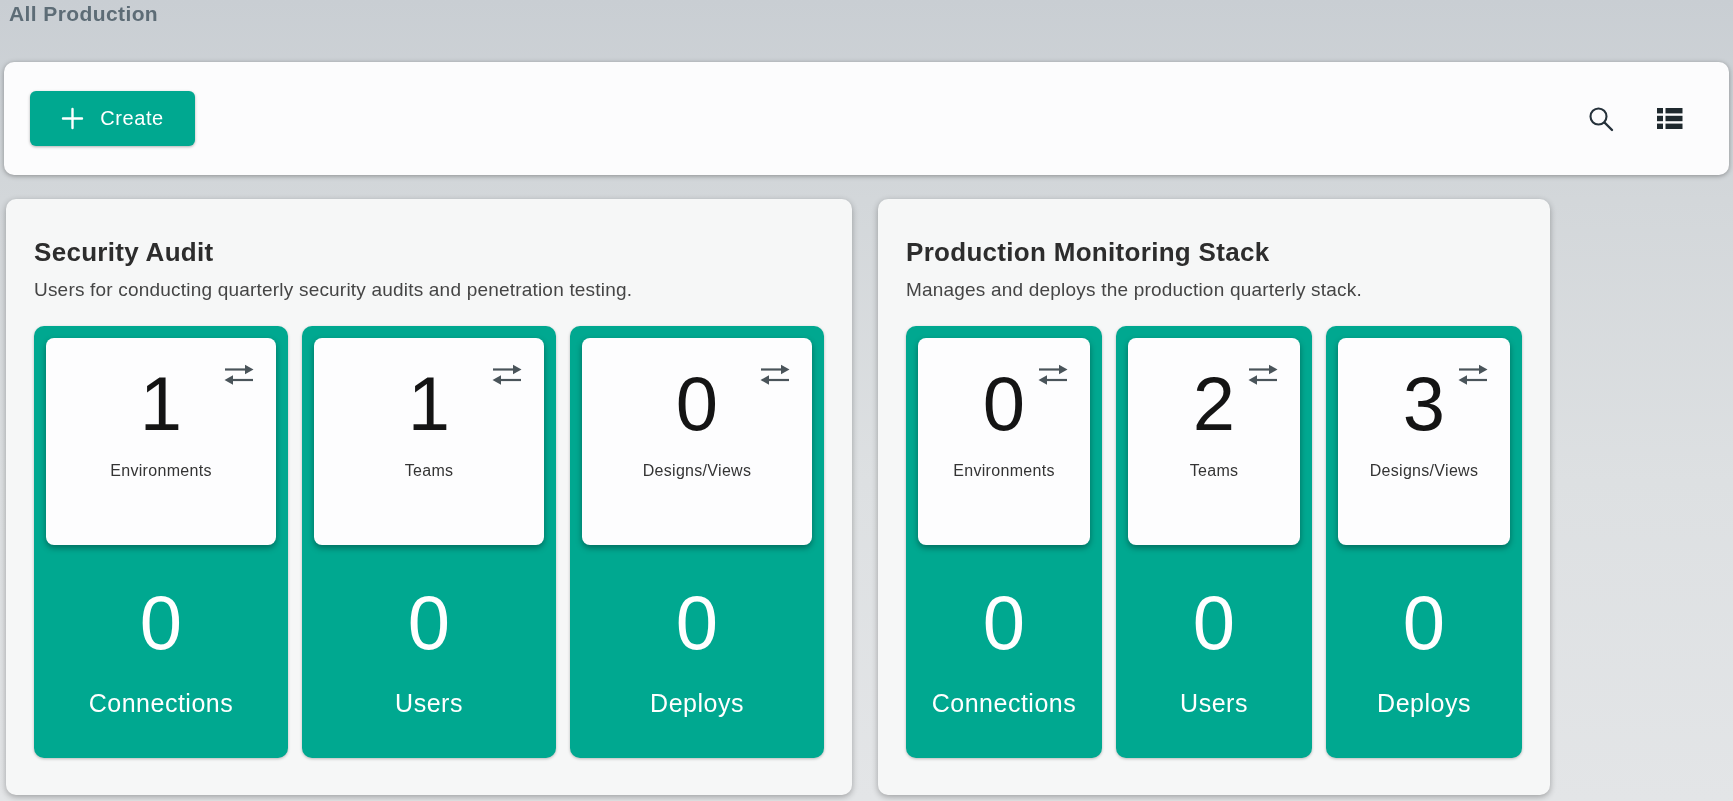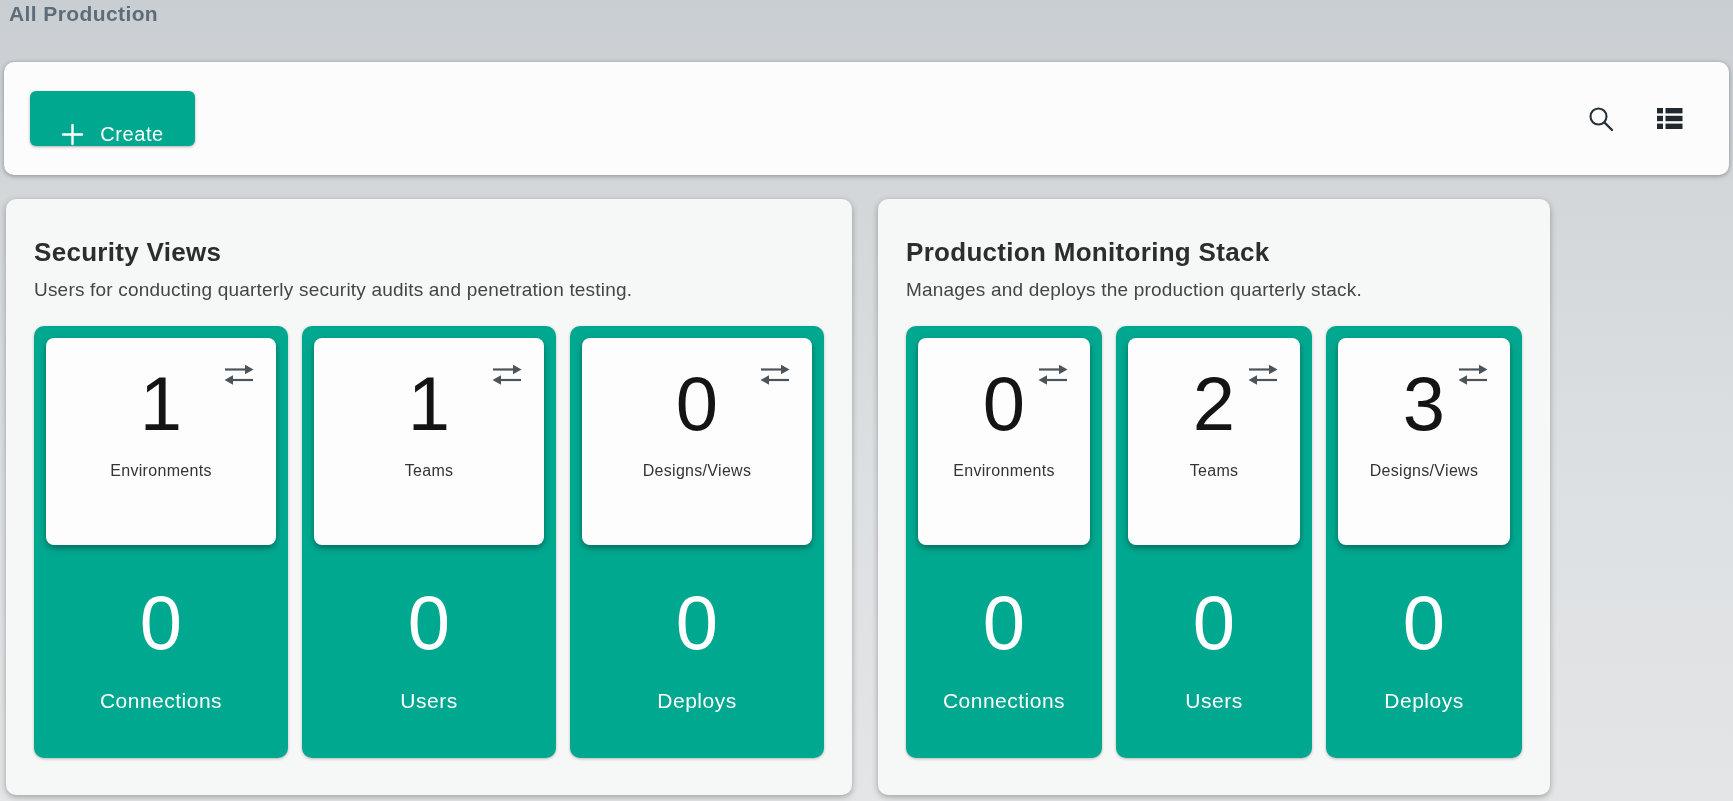--- a/index.html
+++ b/index.html
@@ -22,21 +22,21 @@
     position: absolute; left: 4px; top: 62px; width: 1725px; height: 113px;
     background: #fcfcfd; border-radius: 10px;
     box-shadow: 0 1px 5px rgba(0,0,0,.35);
     display: flex; align-items: center; padding: 0 26px;
   }
   .create-btn {
     width: 165px; height: 55px;
     background: var(--teal); border: none; border-radius: 6px;
     color: #fff; font-size: 20px; letter-spacing: 0.6px;
     font-family: "Liberation Sans", sans-serif;
-    display: flex; align-items: flex-end; justify-content: center; gap: 16px;
+    display: flex; align-items: center; justify-content: center; gap: 16px;
     box-shadow: 0 1px 3px rgba(0,0,0,.3);
     cursor: pointer;
   }
   .toolbar-icons { margin-left: auto; display: flex; align-items: center; gap: 30px; padding-right: 14px; }
   .icon-btn { background: none; border: none; cursor: pointer; display: flex; align-items: center; justify-content: center; padding: 4px; }
 
   .cards-row { position: absolute; left: 6px; top: 199px; display: flex; gap: 26px; }
   .ws-card {
     width: 846px; height: 596px;
     background: #f6f7f7; border-radius: 10px;
@@ -58,21 +58,21 @@
     background: #fdfdfe; border-radius: 8px; height: 207px; position: relative;
     box-shadow: 0 3px 6px rgba(0,0,0,.35);
     display: flex; flex-direction: column; align-items: center;
     cursor: pointer;
   }
   .swap { position: absolute; top: 24px; right: 20px; cursor: pointer; }
   .tile-value { font-size: 76px; line-height: 1; color: #141414; margin-top: 28px; }
   .tile-label { font-size: 16px; color: #343434; margin-top: 20px; letter-spacing: 0.3px; }
   .tile-bottom { flex: 1; display: flex; flex-direction: column; align-items: center; color: #fff; }
   .bottom-value { font-size: 76px; line-height: 1; margin-top: 40px; }
-  .bottom-label { font-size: 21px; margin-top: 28px; letter-spacing: 0.5px; }
+  .bottom-label { font-size: 25px; margin-top: 28px; letter-spacing: 0.5px; }
 </style>
 </head>
 <body>
 
 <div class="page-title">All Production</div>
 
 <div class="toolbar">
   <button class="create-btn">
     <span style="display:flex;">
       <svg width="23" height="23" viewBox="0 0 23 23">
@@ -98,21 +98,21 @@
           <rect x="3" y="18.6" width="6" height="5.4"></rect>
             <rect x="11.5" y="18.6" width="17" height="5.4"></rect>
         </g>
       </svg>
     </button>
   </div>
 </div>
 
 <div class="cards-row" id="cards-row">
   <section class="ws-card">
-    <h2 class="ws-title">Security Views</h2>
+    <h2 class="ws-title">Security Audit</h2>
     <p class="ws-desc">Users for conducting quarterly security audits and penetration testing.</p>
     <div class="tiles">
   <div class="tile">
     <div class="tile-top">
       <span class="swap">
         <svg width="34" height="25" viewBox="0 0 34 25">
           <g stroke="#4a545a" stroke-width="2.2" fill="#4a545a">
             <path d="M3 7.5 H23" fill="none"></path>
                   <path d="M23 2.8 L31.5 7.5 L23 12.2 Z" stroke="none"></path>
             <path d="M31 18 H11" fill="none"></path>

